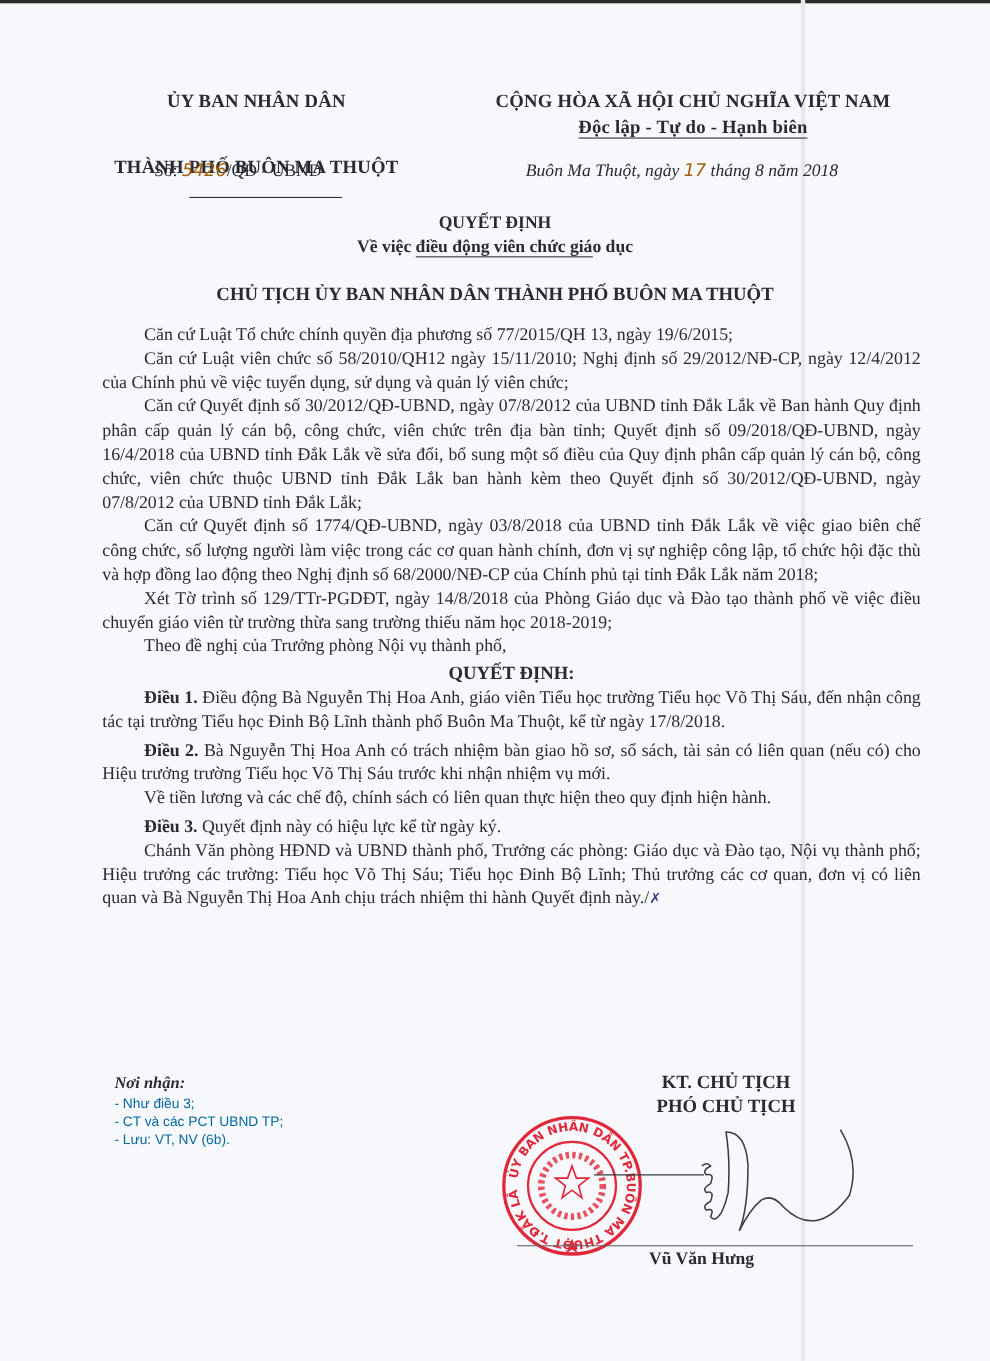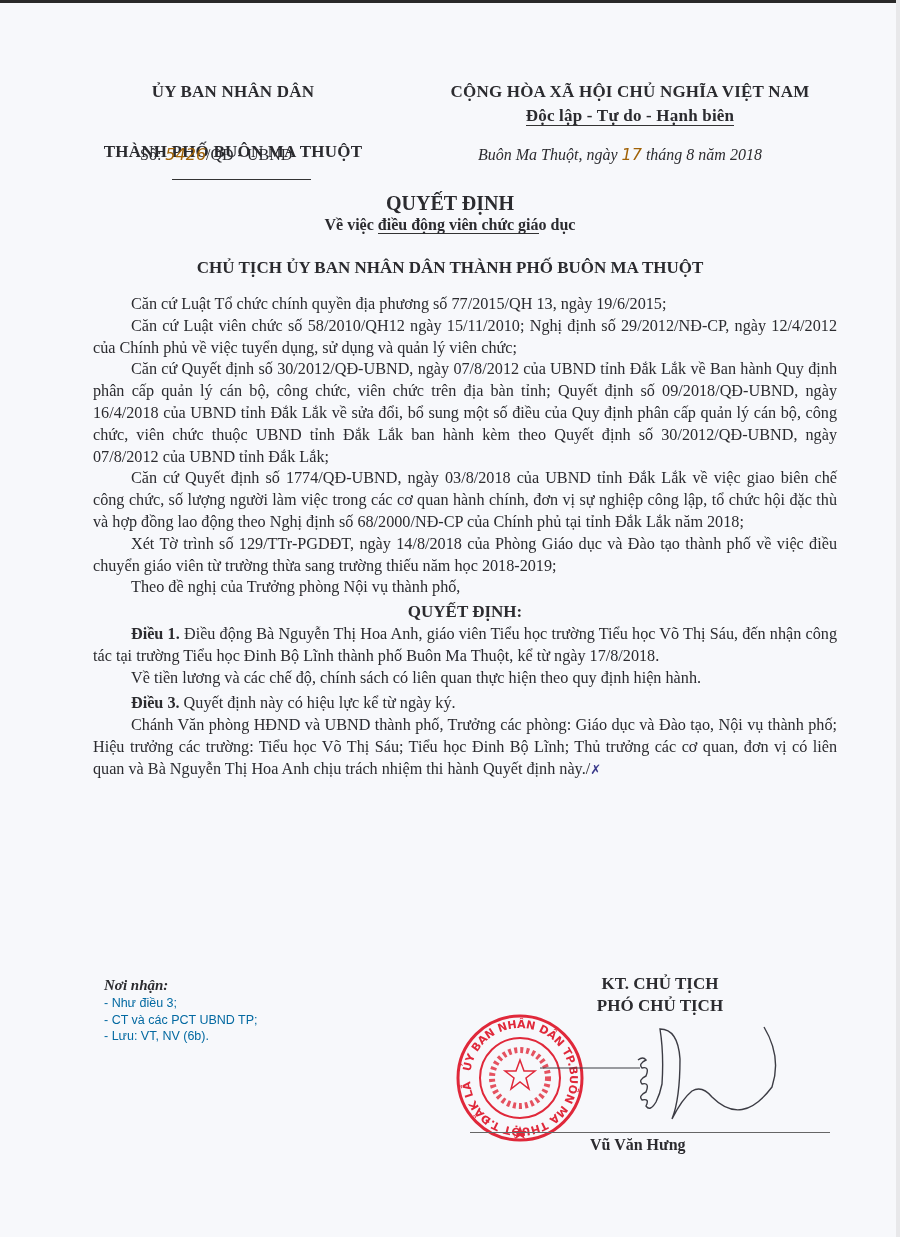--- a/index.html
+++ b/index.html
@@ -3,36 +3,36 @@
 <meta charset="utf-8">
 <style>
   html, body { margin: 0; padding: 0; }
   body {
     width: 900px; height: 1237px; overflow: hidden;
     background: #f7f8fb;
     font-family: "Liberation Serif", "DejaVu Serif", serif;
     color: #2b2b2f;
     position: relative;
   }
-  .page { position: absolute; left: 0; top: 0; width: 900px; height: 1237px; }
+  .page { position: absolute; left: 0; top: 0; width: 732px; height: 1237px; }
   .edge-top { position: absolute; left: 0; top: 0; width: 900px; height: 3px; background: #2a2a2a; }
   .edge-right { position: absolute; right: 0; top: 0; width: 4px; height: 1237px; background: #e8e8ea; }
 
   .hdr-left { position: absolute; left: 88px; top: 80px; width: 290px; text-align: center; }
   .hdr-right { position: absolute; left: 425px; top: 80px; width: 410px; text-align: center; }
   .hdr-line { font-weight: bold; font-size: 17px; line-height: 24px; letter-spacing: 0.2px; white-space: nowrap; }
   .ul-city { display: inline-block; border-bottom: 1.4px solid #333; padding-bottom: 15px; margin-top: 36px; }
   .ul-motto { border-bottom: 1.4px solid #333; }
 
   .so { position: absolute; left: 140px; top: 145px; font-size: 16px; }
   .handwritten { font-family: "DejaVu Sans", sans-serif; font-style: italic; color: #a16207; font-size: 16px; }
   .dateline { position: absolute; left: 478px; top: 145px; font-style: italic; font-size: 16px; white-space: nowrap; }
 
   .title-block { position: absolute; left: 0; top: 192px; width: 900px; text-align: center; }
-  .doc-title { font-weight: bold; font-size: 20px; line-height: 22px; font-family: Liberation Serif, serif; }
+  .doc-title { font-weight: bold; font-size: 16px; line-height: 22px; font-family: Liberation Serif, serif; }
   .doc-subtitle { font-weight: bold; font-size: 16px; line-height: 22px; }
   .doc-subtitle .ul { border-bottom: 1.4px solid #333; }
   .authority { position: absolute; left: 0; top: 258px; width: 900px; text-align: center; font-weight: bold; font-size: 17px; }
 
   .body-text { position: absolute; left: 93px; top: 294px; width: 744px; font-size: 16.2px; line-height: 21.8px; text-align: justify; }
   .body-text p { margin: 0; text-indent: 38px; }
   .body-text p.gap { margin-top: 4px; }
   .decision-head { text-align: center; font-weight: bold; font-size: 17px; margin: 2px 0 1px 0 !important; text-indent: 0 !important; }
   .art-label { font-weight: bold; }
   .initial-mark { font-family: "DejaVu Sans", sans-serif; font-style: italic; color: #3a3a8a; font-size: 13px; }
@@ -74,20 +74,21 @@
 
   <div class="body-text">
     <p>Căn cứ Luật Tổ chức chính quyền địa phương số 77/2015/QH 13, ngày 19/6/2015;</p>
     <p>Căn cứ Luật viên chức số 58/2010/QH12 ngày 15/11/2010; Nghị định số 29/2012/NĐ-CP, ngày 12/4/2012 của Chính phủ về việc tuyển dụng, sử dụng và quản lý viên chức;</p>
     <p>Căn cứ Quyết định số 30/2012/QĐ-UBND, ngày 07/8/2012 của UBND tỉnh Đắk Lắk về Ban hành Quy định phân cấp quản lý cán bộ, công chức, viên chức trên địa bàn tỉnh; Quyết định số 09/2018/QĐ-UBND, ngày 16/4/2018 của UBND tỉnh Đắk Lắk về sửa đổi, bổ sung một số điều của Quy định phân cấp quản lý cán bộ, công chức, viên chức thuộc UBND tỉnh Đắk Lắk ban hành kèm theo Quyết định số 30/2012/QĐ-UBND, ngày 07/8/2012 của UBND tỉnh Đắk Lắk;</p>
     <p>Căn cứ Quyết định số 1774/QĐ-UBND, ngày 03/8/2018 của UBND tỉnh Đắk Lắk về việc giao biên chế công chức, số lượng người làm việc trong các cơ quan hành chính, đơn vị sự nghiệp công lập, tổ chức hội đặc thù và hợp đồng lao động theo Nghị định số 68/2000/NĐ-CP của Chính phủ tại tỉnh Đắk Lắk năm 2018;</p>
     <p>Xét Tờ trình số 129/TTr-PGDĐT, ngày 14/8/2018 của Phòng Giáo dục và Đào tạo thành phố về việc điều chuyển giáo viên từ trường thừa sang trường thiếu năm học 2018-2019;</p>
     <p>Theo đề nghị của Trưởng phòng Nội vụ thành phố,</p>
     <p class="decision-head">QUYẾT ĐỊNH:</p>
     <p><span class="art-label">Điều 1.</span><span> Điều động Bà Nguyễn Thị Hoa Anh, giáo viên Tiểu học trường Tiểu học Võ Thị Sáu, đến nhận công tác tại trường Tiểu học Đinh Bộ Lĩnh thành phố Buôn Ma Thuột, kể từ ngày 17/8/2018.</span></p>
+    <p class="gap"><span class="art-label">Điều 2.</span><span> Bà Nguyễn Thị Hoa Anh có trách nhiệm bàn giao hồ sơ, sổ sách, tài sản có liên quan (nếu có) cho Hiệu trưởng trường Tiểu học Võ Thị Sáu trước khi nhận nhiệm vụ mới.</span></p>
     <p>Về tiền lương và các chế độ, chính sách có liên quan thực hiện theo quy định hiện hành.</p>
     <p class="gap"><span class="art-label">Điều 3.</span><span> Quyết định này có hiệu lực kể từ ngày ký.</span></p>
     <p><span>Chánh Văn phòng HĐND và UBND thành phố, Trưởng các phòng: Giáo dục và Đào tạo, Nội vụ thành phố; Hiệu trưởng các trường: Tiểu học Võ Thị Sáu; Tiểu học Đinh Bộ Lĩnh; Thủ trưởng các cơ quan, đơn vị có liên quan và Bà Nguyễn Thị Hoa Anh chịu trách nhiệm thi hành Quyết định này./</span><span class="initial-mark">✗</span></p>
   </div>
 
   <div class="recipients">
     <div class="rtitle">Nơi nhận:</div>
     <div class="ritem">- Như điều 3;</div>
     <div class="ritem">- CT và các PCT UBND TP;</div>
     <div class="ritem">- Lưu: VT, NV (6b).</div>

